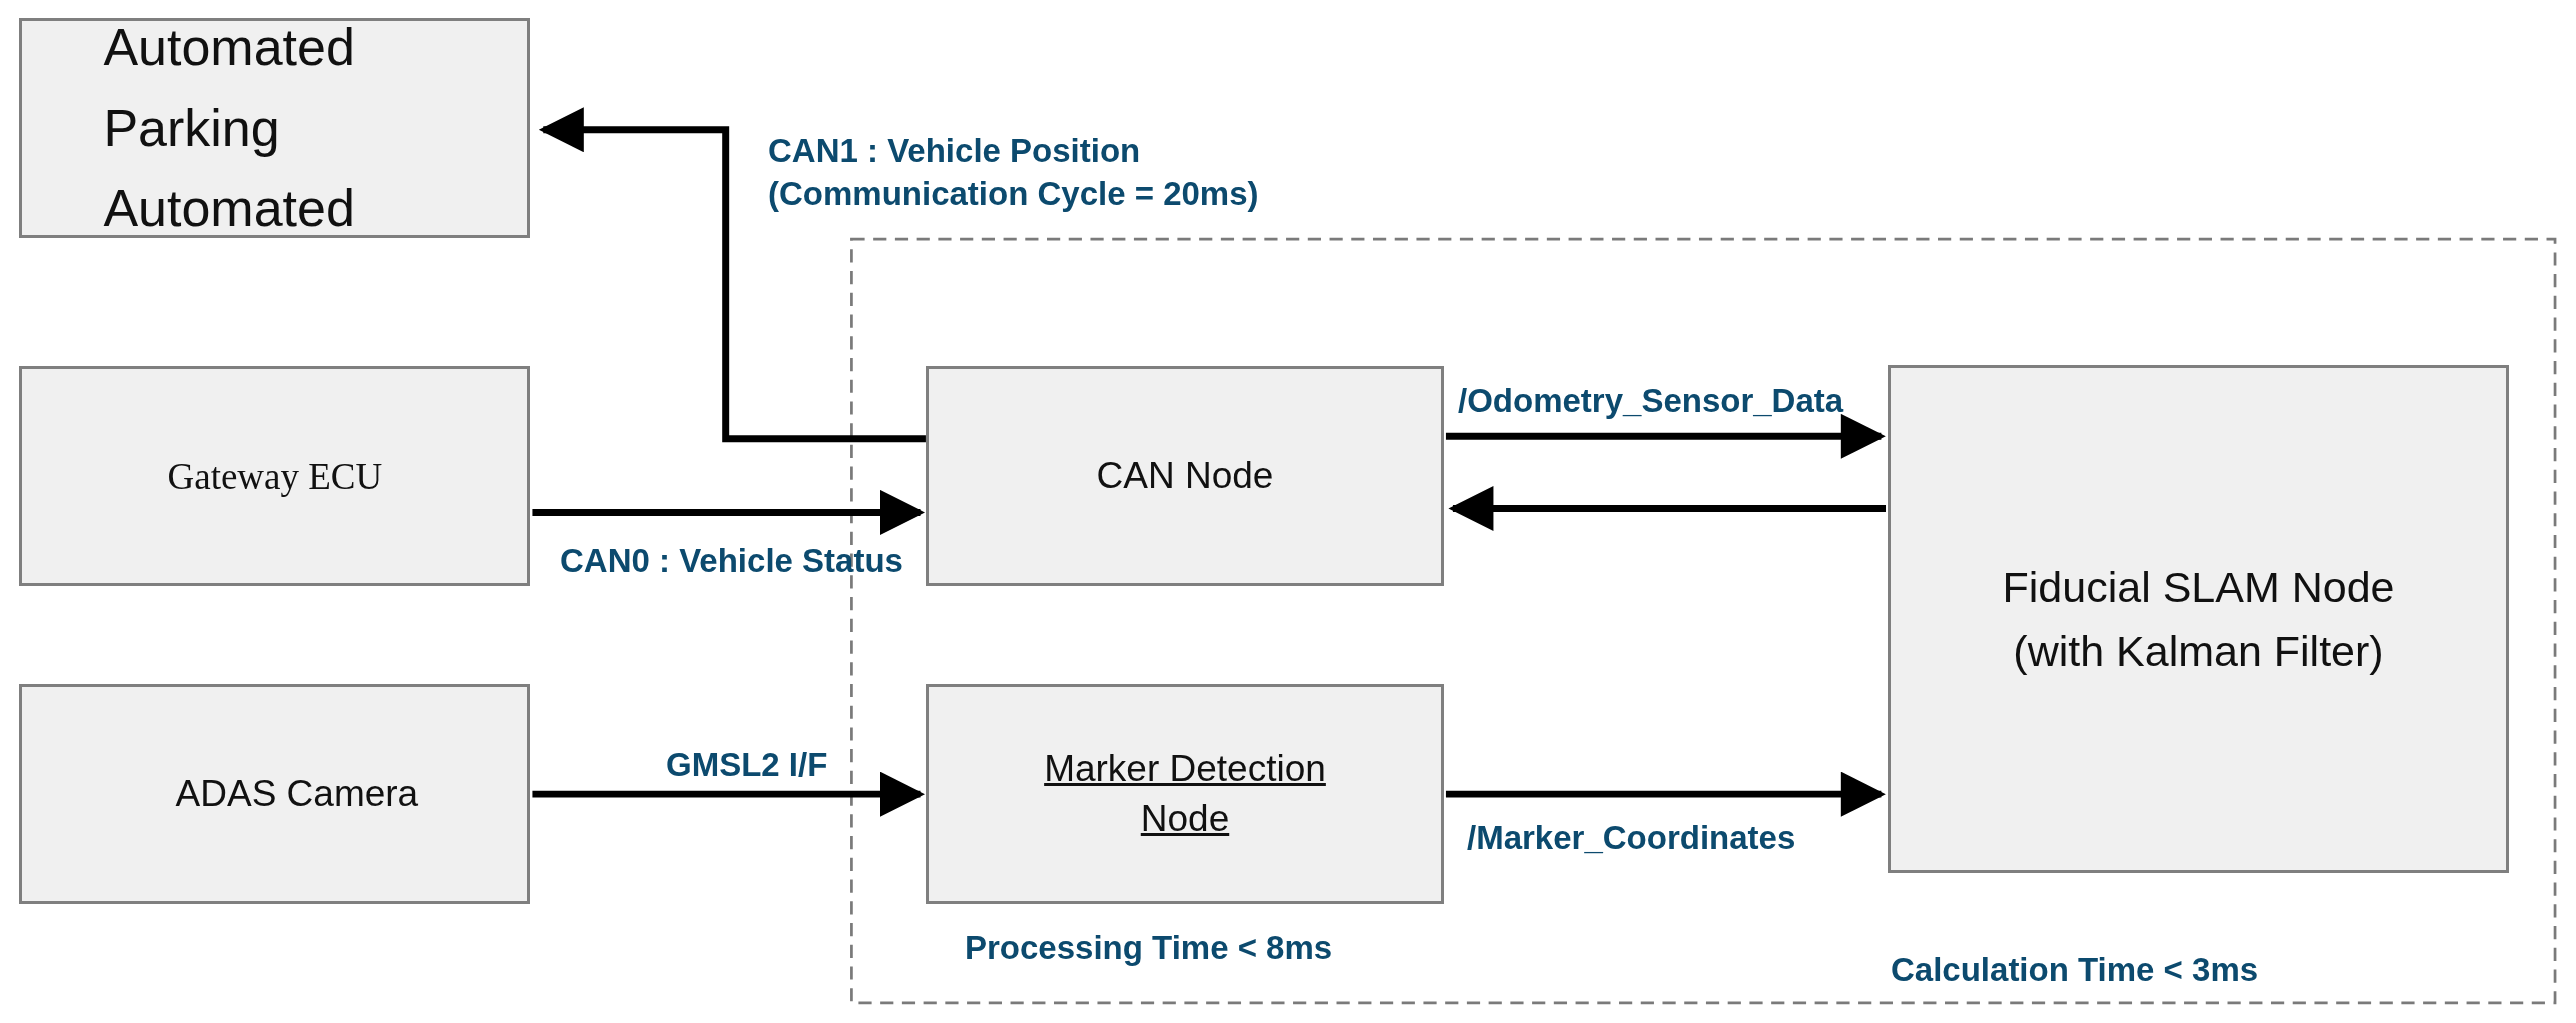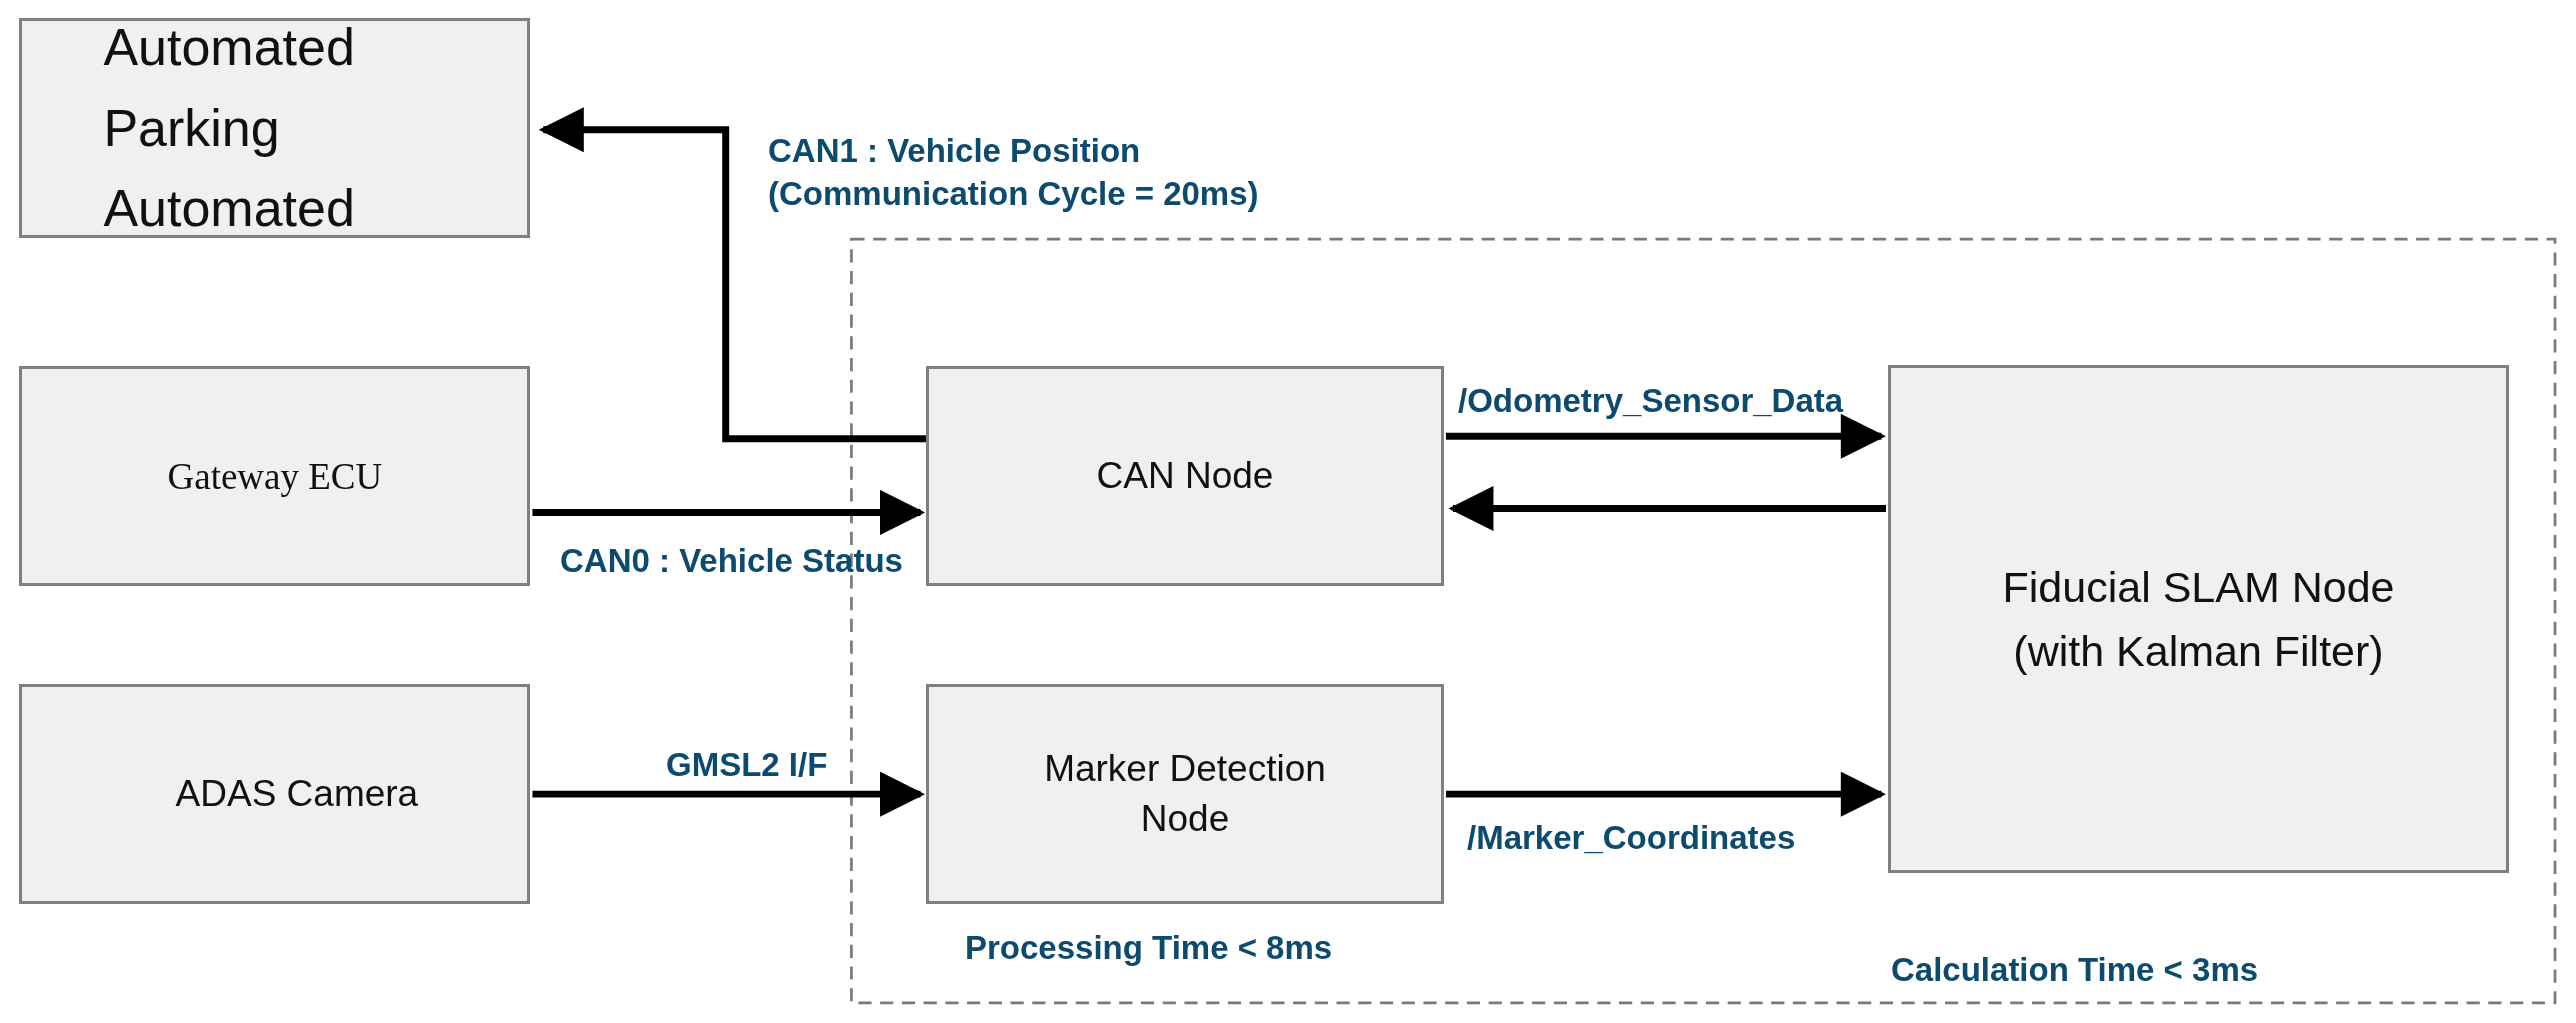--- a/index.html
+++ b/index.html
@@ -29,21 +29,21 @@
     align-items:center;
     text-align:center;
     font-weight:400;
     color:#111;
   }
   .node .ln{display:block;}
   #node-apc{left:19.4px;top:18px;width:511px;height:220px;align-items:flex-start;text-align:left;padding-left:81px;font-size:52px;line-height:1.55;}
   #node-gateway{left:19.4px;top:366px;width:511px;height:220px;font-size:37px;font-family:Liberation Serif, serif;}
   #node-adas{left:19.4px;top:684px;width:511px;height:220px;font-size:37px;padding-left:44px;}
   #node-can{left:926px;top:366px;width:518px;height:220px;font-size:37px;}
-  #node-marker{left:926px;top:684px;width:518px;height:220px;font-size:37px;line-height:1.35;}
+  #node-marker{left:926px;top:684px;width:518px;height:220px;font-size:37px;line-height:1.35;text-decoration:underline;}
   #node-slam{left:1888px;top:365px;width:621px;height:508px;font-size:43px;line-height:1.5;}
   .edge-label{
     position:absolute;
     font-weight:700;
     font-size:33px;
     line-height:43px;
     white-space:nowrap;
     color:#0c4a6e;
   }
   #lbl-can1{left:768px;top:129px;}

